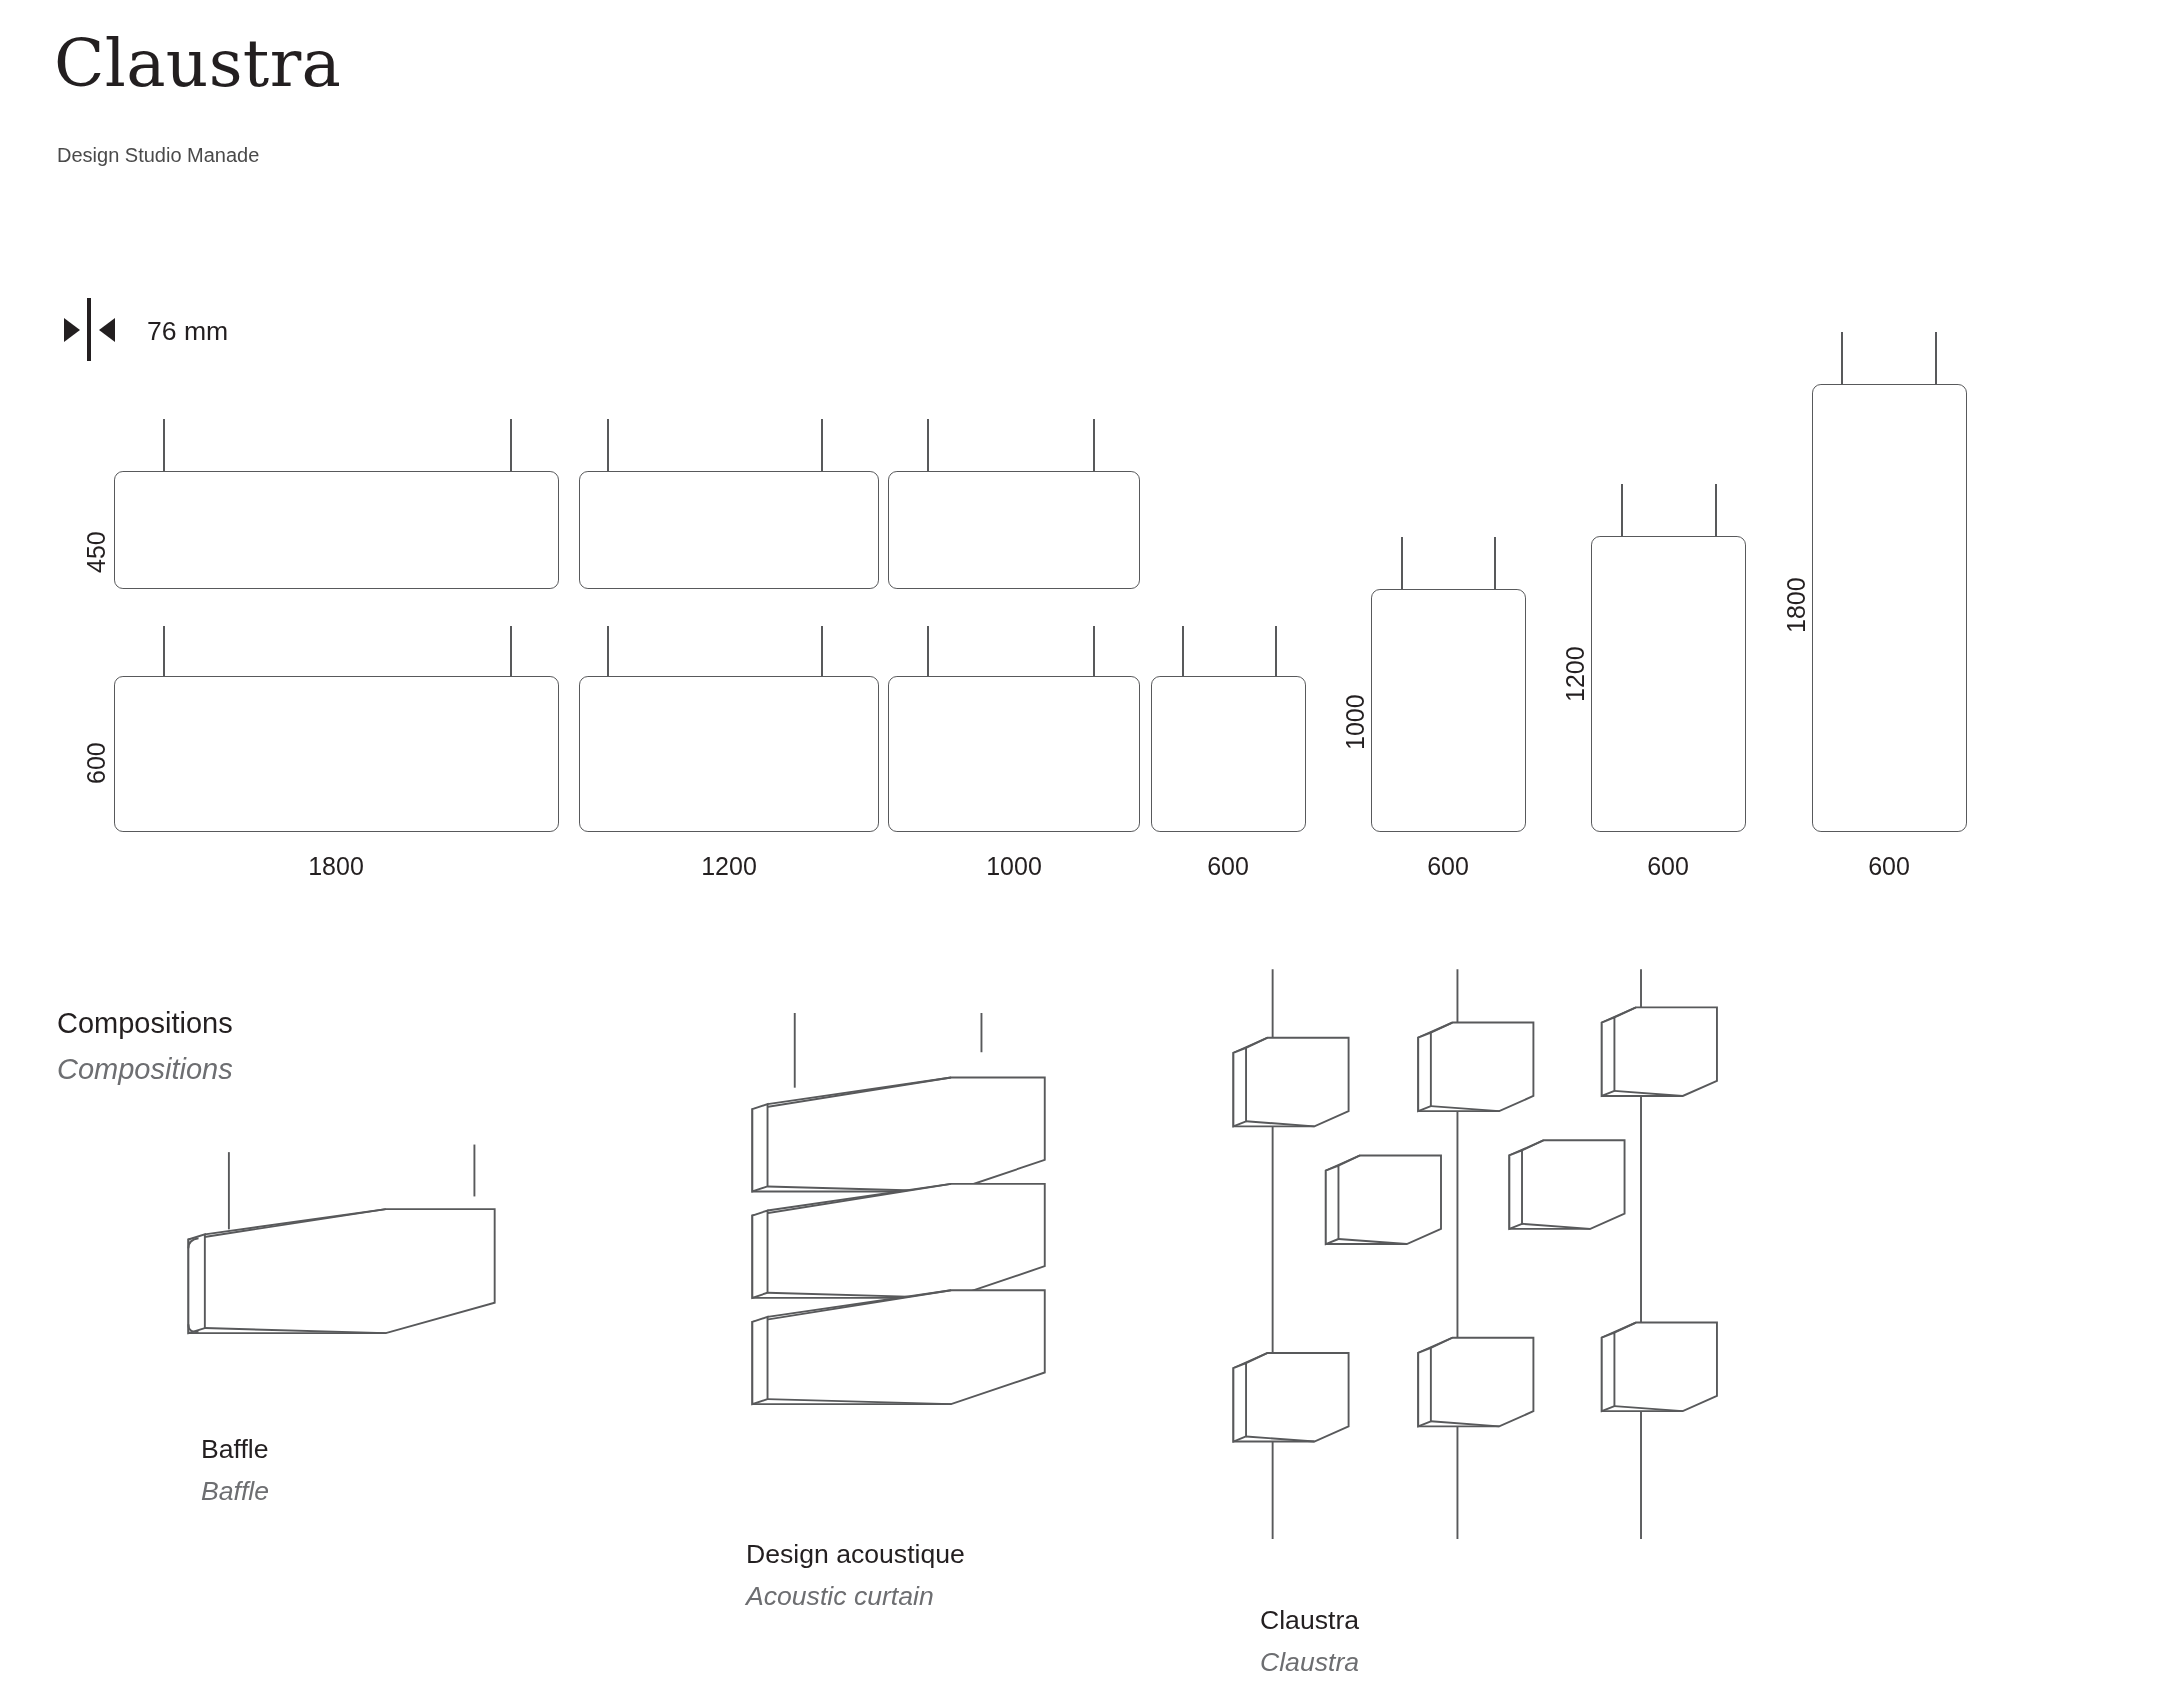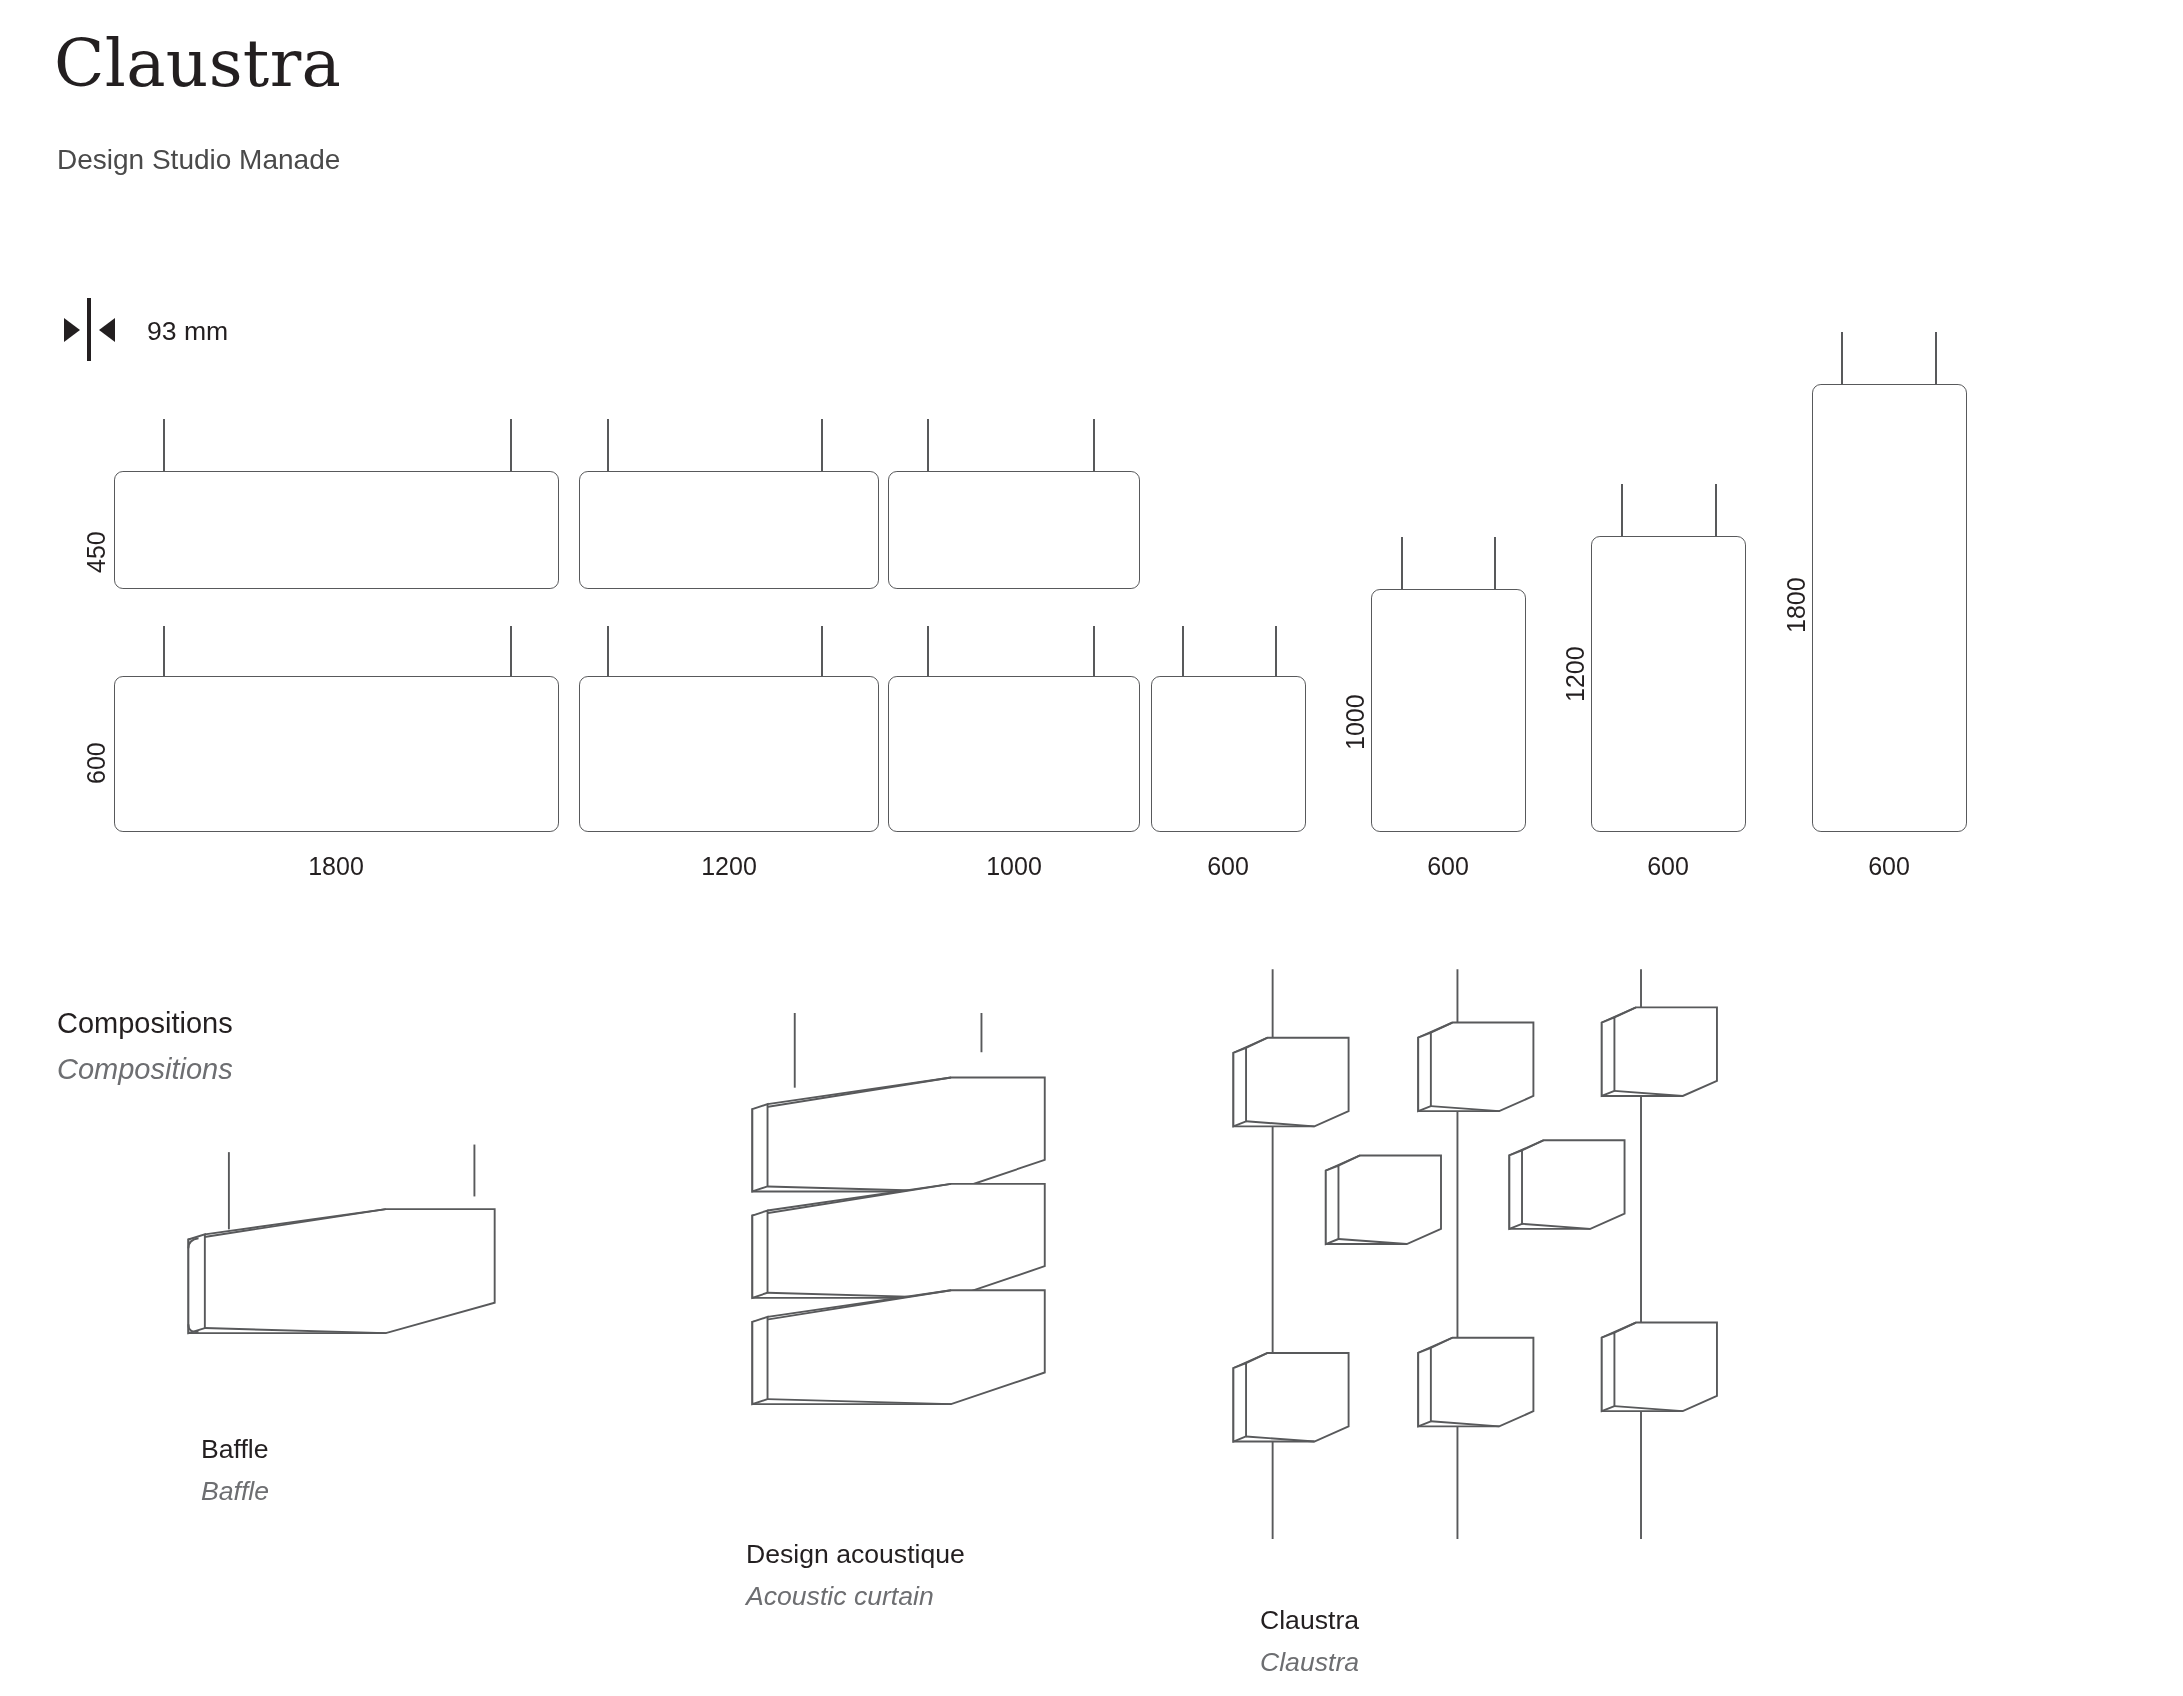--- a/index.html
+++ b/index.html
@@ -31,21 +31,21 @@
     font-size: 66px;
     font-weight: 400;
     letter-spacing: 0.3px;
     color: #231f20;
     white-space: nowrap;
   }
   .subtitle {
     position: absolute;
     left: 57px;
     top: 144px;
-    font-size: 28px;
+    font-size: 20px;
     font-weight: 400;
     color: #4a4a4a;
     white-space: nowrap;
   }
 
   
   .thickness {
     position: absolute;
     left: 53px;
     top: 298px;
@@ -166,21 +166,21 @@
 
 <div class="page">
 
   <div class="title">Claustra</div>
   <div class="subtitle">Design Studio Manade</div>
 
   <div class="thickness">
     <div class="thk-arrow-l"></div>
     <div class="thk-bar"></div>
     <div class="thk-arrow-r"></div>
-    <div class="thk-label">93 mm</div>
+    <div class="thk-label">76 mm</div>
   </div>
 
   <div class="tech">
 
     <div class="stem" style="left:163px; top:419px; height:52px;"></div>
     <div class="stem" style="left:510px; top:419px; height:52px;"></div>
     <div class="panel" style="left:114px; top:471px; width:445px; height:118px;"></div>
 
     <div class="stem" style="left:607px; top:419px; height:52px;"></div>
     <div class="stem" style="left:821px; top:419px; height:52px;"></div>

